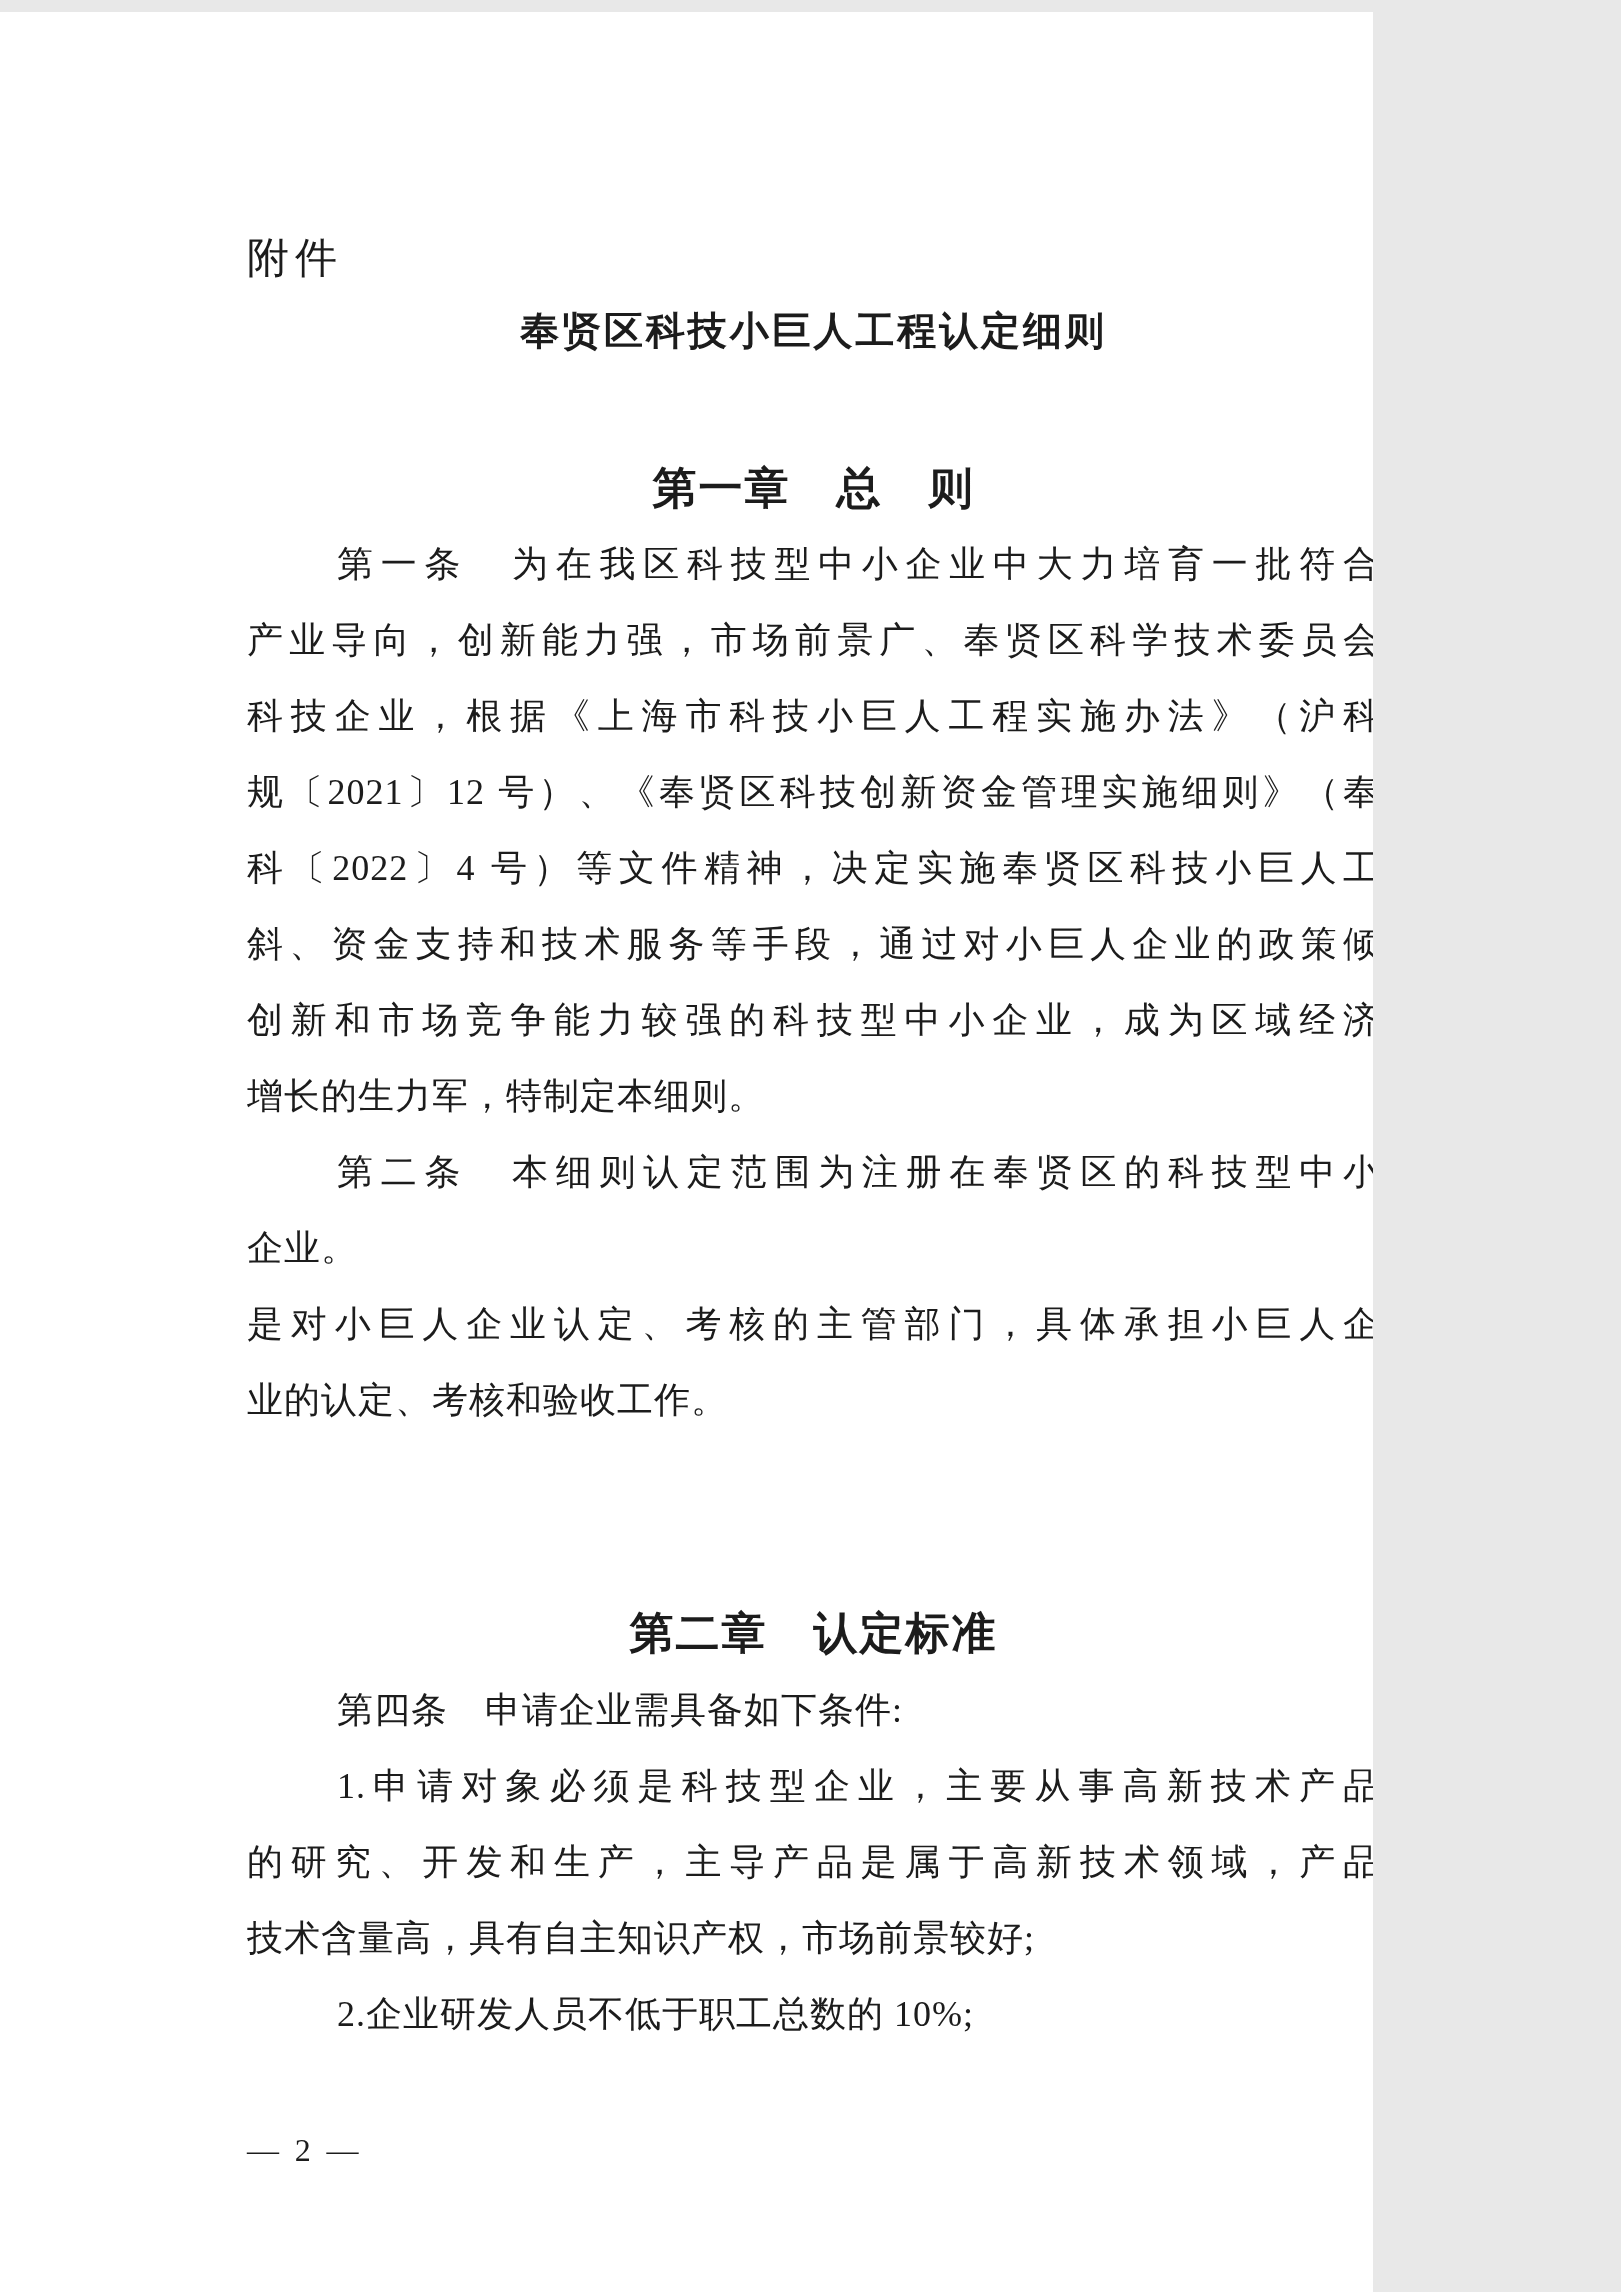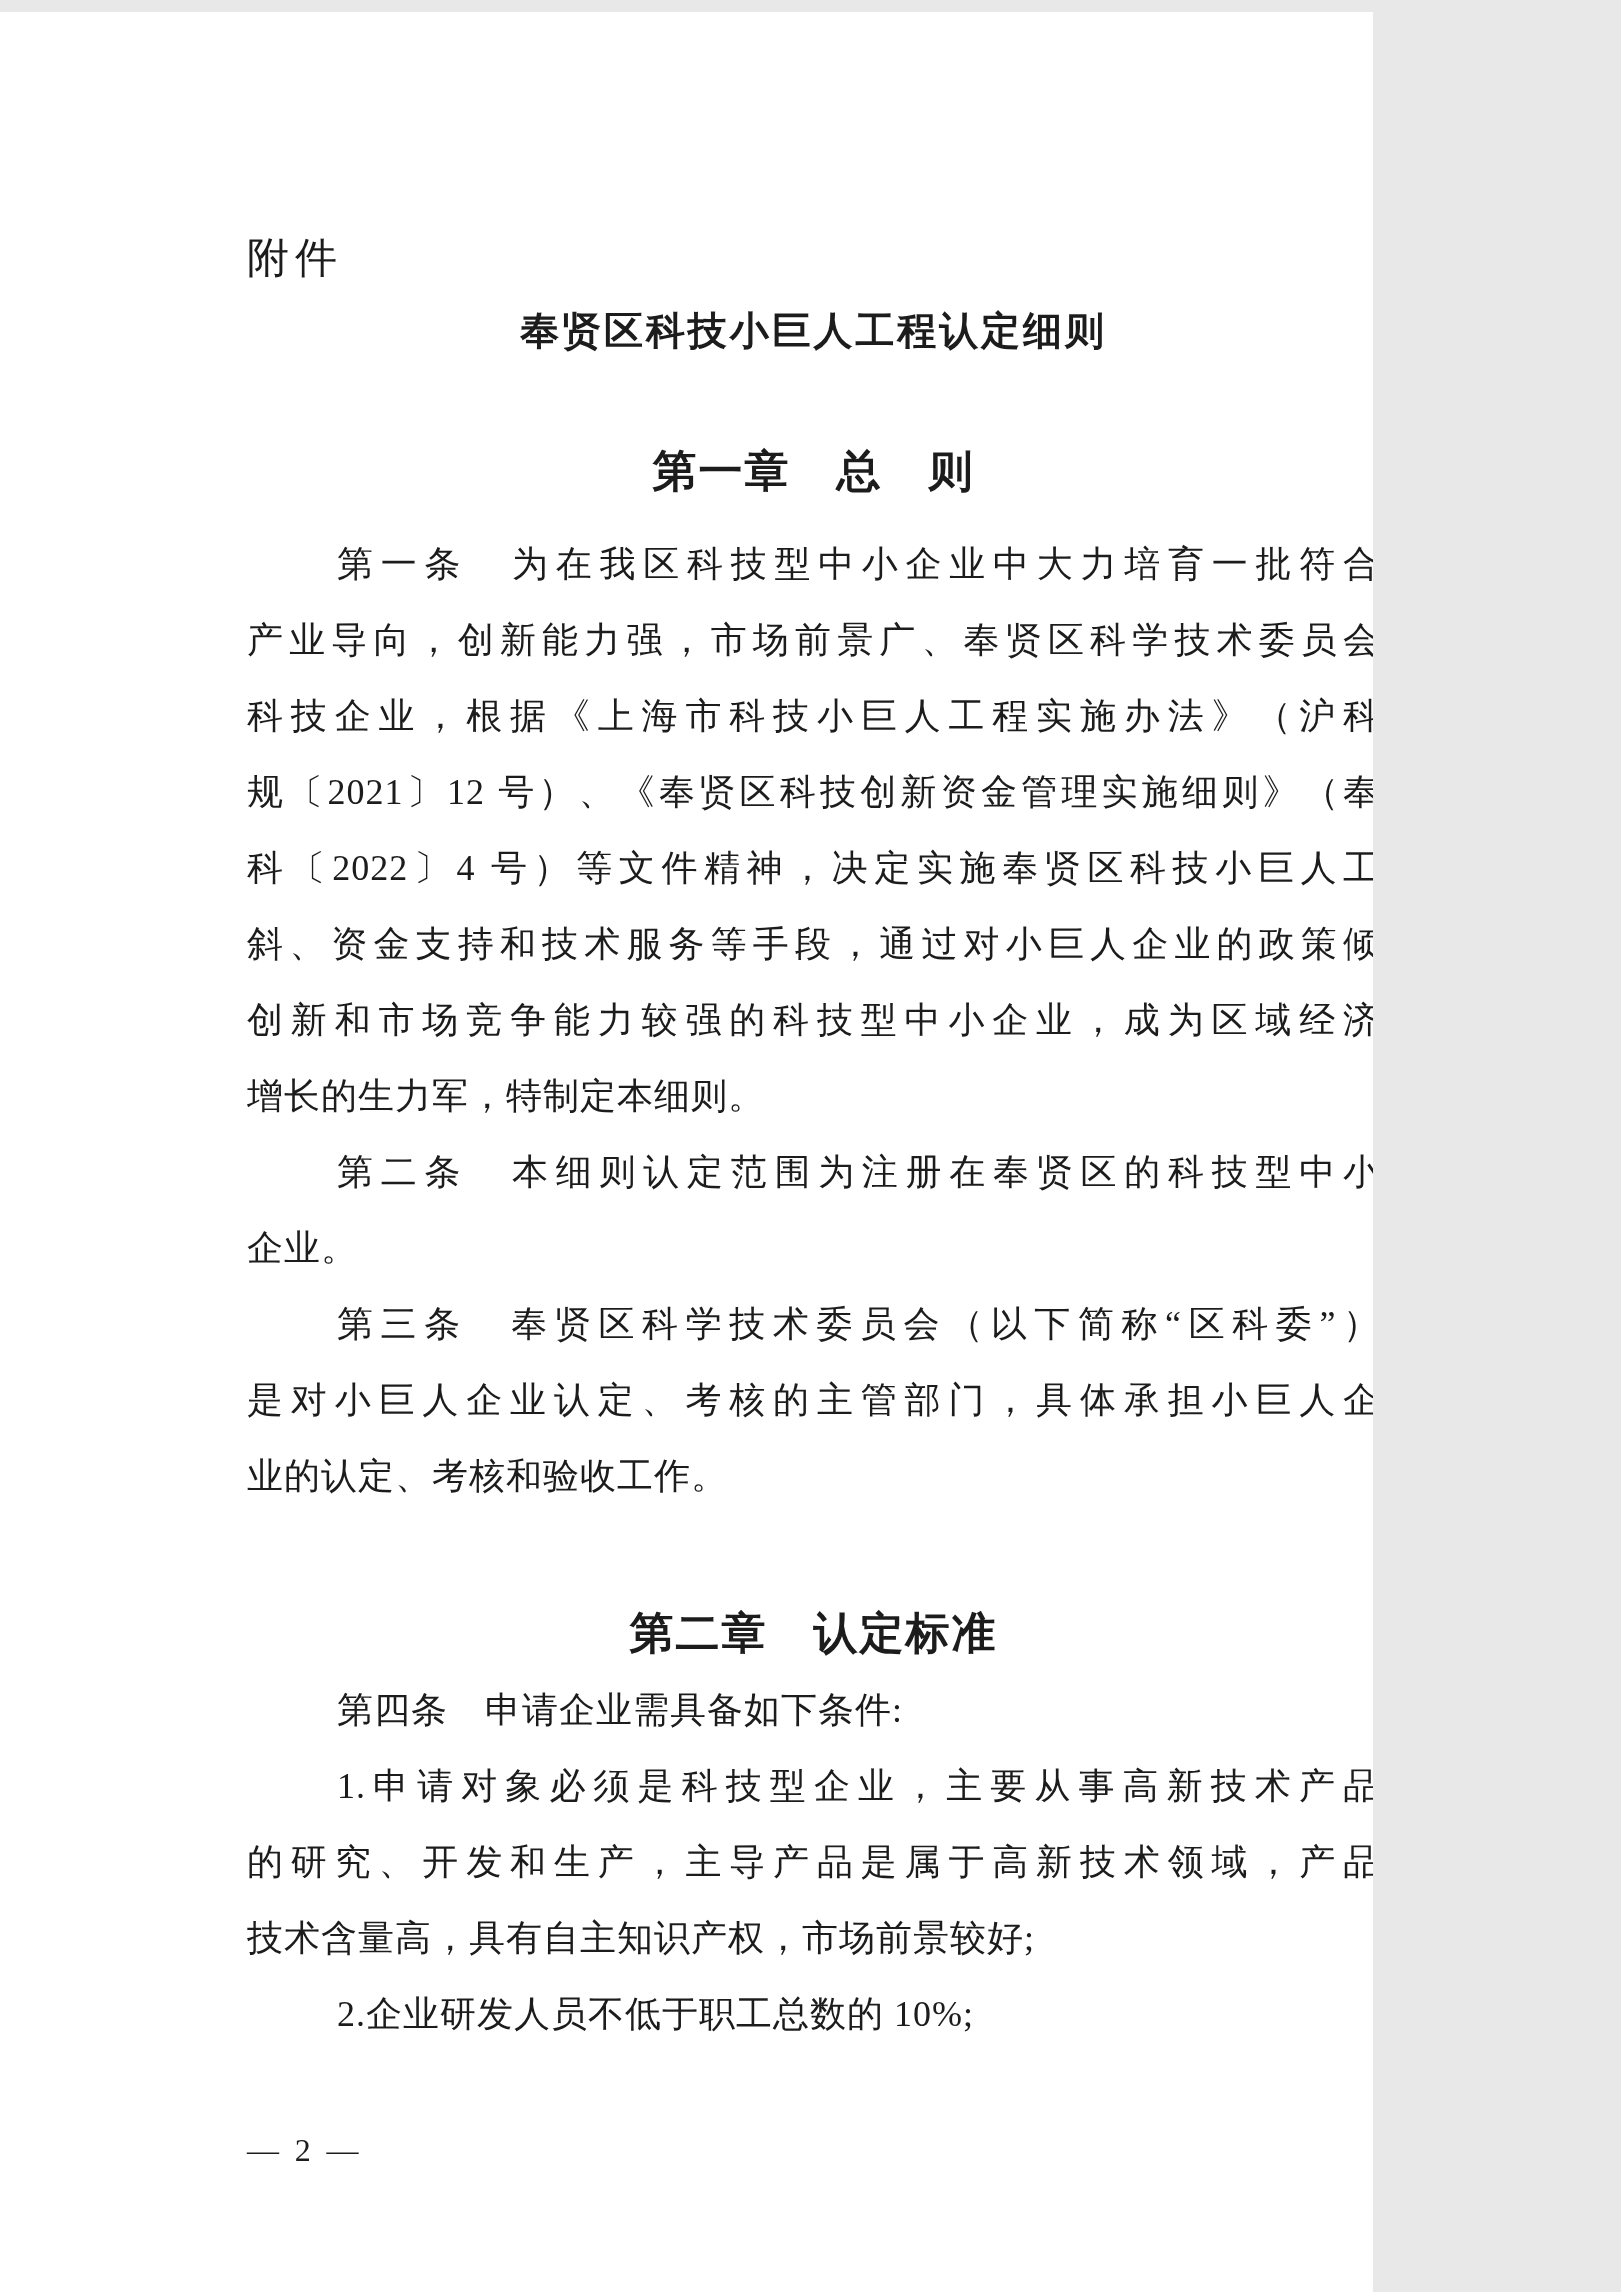--- a/index.html
+++ b/index.html
@@ -41,21 +41,21 @@
     position: absolute;
     left: 247px;
     width: 1133px;
     text-align: center;
     font-size: 44px;
     line-height: 61px;
     font-weight: bold;
     font-family: "Liberation Sans", "DejaVu Sans", sans-serif;
     letter-spacing: 2px;
   }
-  .heading-1 { top: 428px; }
+  .heading-1 { top: 445px; }
   .heading-2 { top: 1590px; }
   .body-section {
     position: absolute;
     left: 247px;
     width: 1133px;
     font-size: 36px;
   }
   .section-1 { top: 514px; }
   .section-2 { top: 1660px; }
   .line {
@@ -99,21 +99,20 @@
     <div class="line indent fill">第一条　为在我区科技型中小企业中大力培育一批符合</div>
     <div class="line fill">产业导向，创新能力强，市场前景广、奉贤区科学技术委员会</div>
     <div class="line fill">科技企业，根据《上海市科技小巨人工程实施办法》（沪科</div>
     <div class="line fill">规〔2021〕12 号）、《奉贤区科技创新资金管理实施细则》（奉</div>
     <div class="line fill">科〔2022〕4 号）等文件精神，决定实施奉贤区科技小巨人工</div>
     <div class="line fill">斜、资金支持和技术服务等手段，通过对小巨人企业的政策倾</div>
     <div class="line fill">创新和市场竞争能力较强的科技型中小企业，成为区域经济</div>
     <div class="line">增长的生力军，特制定本细则。</div>
     <div class="line indent fill">第二条　本细则认定范围为注册在奉贤区的科技型中小</div>
     <div class="line">企业。</div>
-    <div class="line indent fill">第三条　奉贤区科学技术委员会（以下简称“区科委”）</div>
     <div class="line fill">是对小巨人企业认定、考核的主管部门，具体承担小巨人企</div>
     <div class="line">业的认定、考核和验收工作。</div>
   </div>
 
   <div class="chapter-heading heading-2">第二章　认定标准</div>
 
   <div class="body-section section-2">
     <div class="line indent">第四条　申请企业需具备如下条件:</div>
     <div class="line indent fill">1.申请对象必须是科技型企业，主要从事高新技术产品</div>
     <div class="line fill">的研究、开发和生产，主导产品是属于高新技术领域，产品</div>

